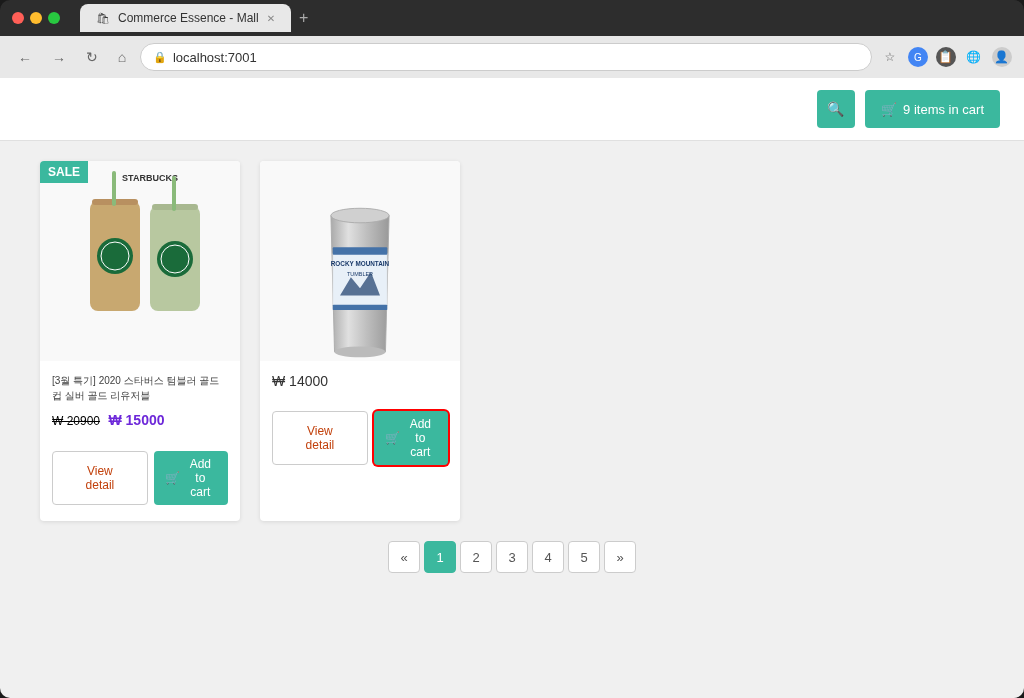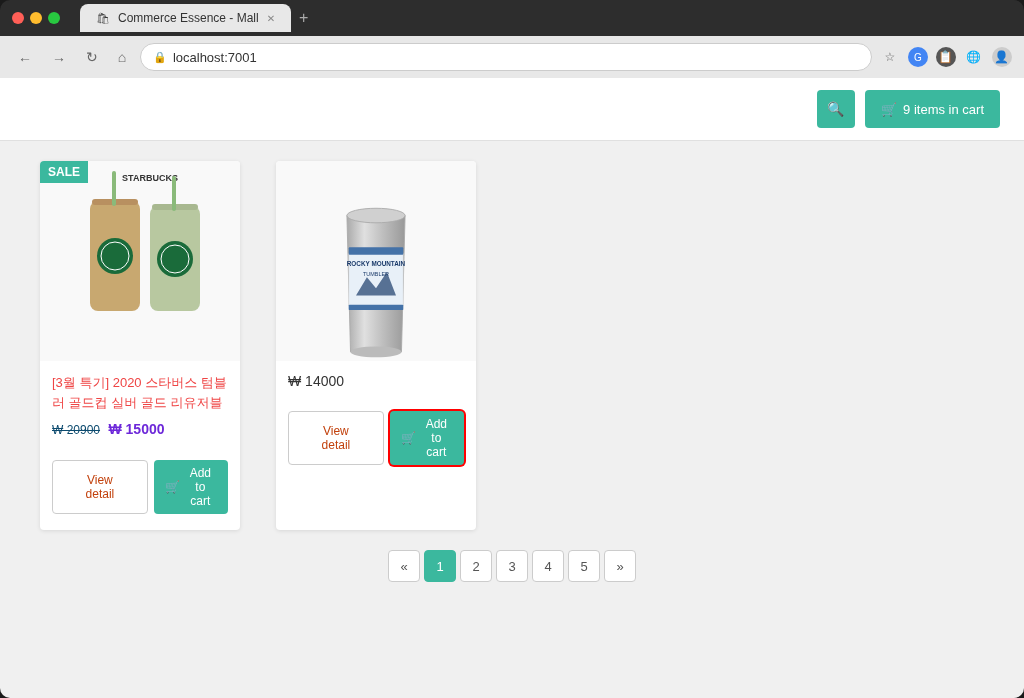--- a/index.html
+++ b/index.html
@@ -192,21 +192,21 @@
 
     
     .products-area {
       flex: 1;
       padding: 20px 40px;
       overflow: auto;
     }
 
     .products-grid {
       display: flex;
-      gap: 36px;
+      gap: 20px;
       flex-wrap: wrap;
     }
 
     .product-card {
       background: white;
       border-radius: 4px;
       width: 200px;
       padding: 0 0 16px 0;
       box-shadow: 0 1px 4px rgba(0,0,0,0.1);
       position: relative;
@@ -234,34 +234,34 @@
       font-weight: bold;
       padding: 4px 8px;
       z-index: 2;
     }
 
     .product-info {
       padding: 12px;
     }
 
     .product-name {
-      font-size: 13px;
+      font-size: 10px;
       font-weight: 500;
-      color: #ef4444;
+      color: #404040;
       line-height: 1.5;
       margin-bottom: 8px;
     }
 
     .product-price {
       margin-bottom: 10px;
     }
 
     .price-original {
       font-size: 12px;
-      color: #0c4a6e;
+      color: #000000;
       text-decoration: line-through;
       margin-right: 4px;
     }
 
     .price-current {
       font-size: 14px;
       font-weight: 600;
       color: #6d28d9;
     }
 

